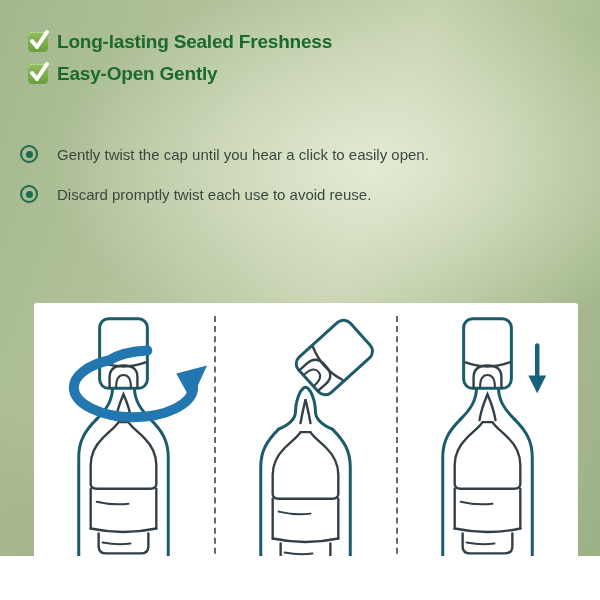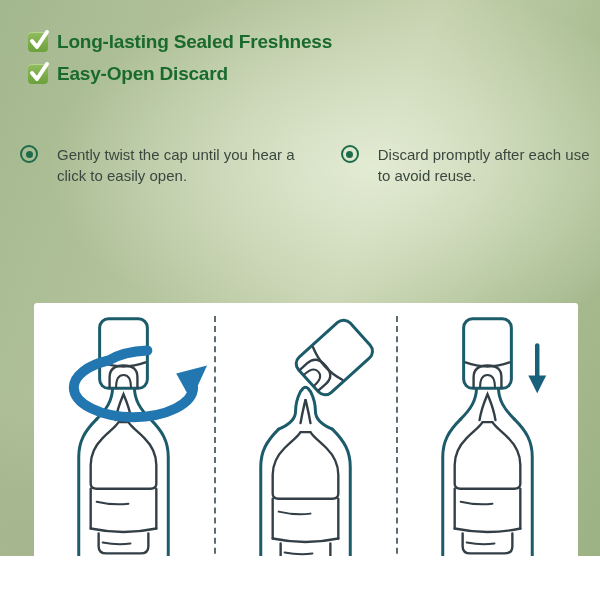--- a/index.html
+++ b/index.html
@@ -15,21 +15,21 @@
   .features{position:absolute;left:28px;top:31px;display:flex;flex-direction:column;gap:11px;}
   .feature-row{display:flex;align-items:center;gap:9px;height:21px;}
   .checkbox{
     position:relative;width:20px;height:20px;border-radius:4px;flex:none;
     background:linear-gradient(180deg,#92bd5f 0%,#6ba03c 100%);
     box-shadow:inset 0 1px 0 rgba(255,255,255,.35);
   }
   .checkbox svg{position:absolute;left:-1px;top:-3px;overflow:visible;}
   .feature-label{font-size:19px;font-weight:bold;color:#1a6a2e;letter-spacing:-0.2px;white-space:nowrap;}
   
-  .instructions{position:absolute;left:20px;top:144px;display:flex;gap:19px;}
+  .instructions{position:absolute;left:20px;top:144px;display:flex;flex-direction:column;gap:19px;}
   .instruction-row{display:flex;gap:19px;align-items:flex-start;}
   .bullet{
     box-sizing:border-box;flex:none;width:18px;height:18px;margin-top:1px;
     border:2.6px solid #1e6b4b;border-radius:50%;
     display:flex;align-items:center;justify-content:center;
   }
   .bullet::after{content:"";width:7px;height:7px;border-radius:50%;background:#1e6b4b;}
   .instruction-text{font-size:15px;line-height:1.42;color:#3a473f;white-space:pre-line;max-width:480px;}
   
   .panel{
@@ -82,32 +82,32 @@
           </svg>
       </span>
       <span class="feature-label">Long-lasting Sealed Freshness</span>
     </div>
     <div class="feature-row">
       <span class="checkbox">
         <svg width="23" height="23" viewBox="0 0 23 23">
             <path d="M5 12 l5 6 L20 3" stroke="#ffffff" stroke-width="4" fill="none" stroke-linecap="round" stroke-linejoin="round"></path>
           </svg>
       </span>
-      <span class="feature-label">Easy-Open Discard</span>
+      <span class="feature-label">Easy-Open Gently</span>
     </div>
   </div>
 
   <div class="instructions">
     <div class="instruction-row">
       <span class="bullet"></span>
       <span class="instruction-text">Gently twist the cap until you hear a click to easily open.</span>
     </div>
     <div class="instruction-row">
       <span class="bullet"></span>
-      <span class="instruction-text">Discard promptly after each use to avoid reuse.</span>
+      <span class="instruction-text">Discard promptly twist each use to avoid reuse.</span>
     </div>
   </div>
 
   <div class="panel">
 
     <div class="step">
       <svg viewBox="0 0 181 284">
         <g>
           <path class="ol" d="M79,84 C79,97 73,106 63,116"></path>
           <path class="ol" d="M101,84 C101,97 107,106 117,116"></path>

